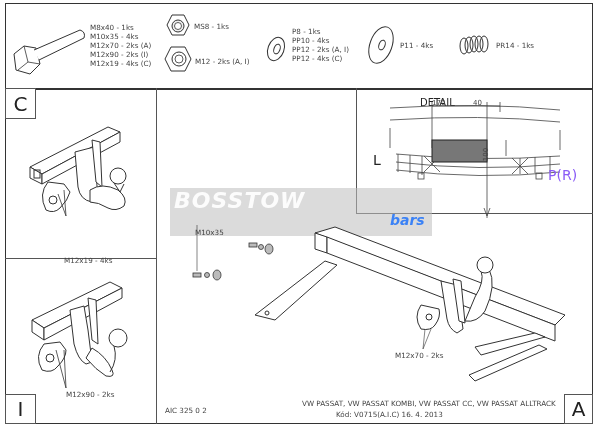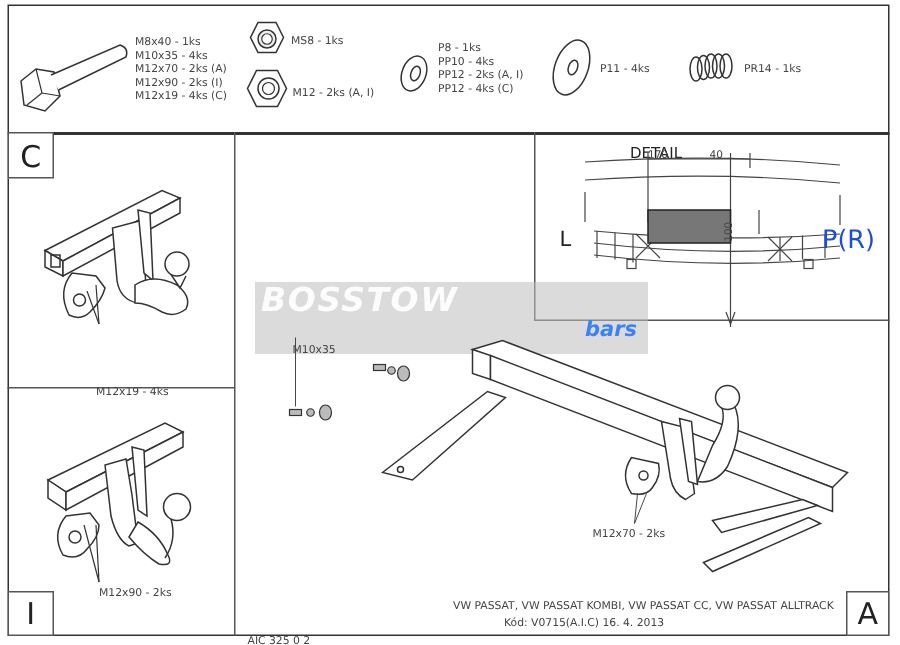--- a/index.html
+++ b/index.html
@@ -146,21 +146,21 @@
     <rect x="176" y="75" width="6" height="6"></rect>
     <line x1="146" y1="42" x2="146" y2="58"></line>
     <polyline points="124,110 127,118 130,110"></polyline>
   </g>
   <rect x="72" y="42" width="55" height="22" fill="#777" stroke="#222" stroke-width="1"></rect>
 </svg>
 <div class="txt" style="left:432px;top:99px;font-size:7px;">170</div>
 <div class="txt" style="left:473px;top:99px;font-size:7px;text-align:center;">40</div>
 <div class="txt" style="left:480px;top:150px;font-size:7px;transform:rotate(-90deg);">100</div>
 <div class="txt" style="left:373px;top:153px;font-size:14px;line-height:14px;color:#222;">L</div>
-<div class="txt" style="left:548px;top:153px;font-size:17px;line-height:14px;color:#1d4ed8;">P(R)</div>
+<div class="txt" style="left:548px;top:168px;font-size:14px;line-height:14px;color:#8b5cf6;">P(R)</div>
 
 <div class="watermark"></div>
 <div class="wm-text">BOSSTOW</div>
 <div class="wm-bars">bars</div>
 
 <svg style="left:185px;top:225px;" width="400" height="160" viewBox="0 0 400 160">
   <g fill="#fff" stroke="#333" stroke-width="1">
     <polygon points="130,8 150,2 380,90 370,100"></polygon>
     <polygon points="130,8 142,12 142,28 130,24"></polygon>
     <polygon points="142,12 370,100 370,116 142,28"></polygon>
@@ -184,16 +184,16 @@
     <circle cx="76" cy="22" r="2.5"></circle>
     <ellipse cx="84" cy="24" rx="4" ry="5"></ellipse>
   </g>
   <line x1="12" y1="0" x2="12" y2="46" stroke="#333" stroke-width="0.6"></line>
   <line x1="240" y1="104" x2="238" y2="124" stroke="#333" stroke-width="0.6"></line>
   <line x1="246" y1="104" x2="238" y2="124" stroke="#333" stroke-width="0.6"></line>
 </svg>
 <div class="txt" style="left:195px;top:228px;">M10x35</div>
 <div class="txt" style="left:395px;top:351px;">M12x70 - 2ks</div>
 
-<div class="txt" style="left:165px;top:422px;">AIC 325 0 2</div>
+<div class="txt" style="left:165px;top:406px;">AIC 325 0 2</div>
 <div class="txt" style="left:302px;top:399px;">VW PASSAT, VW PASSAT KOMBI, VW PASSAT CC, VW PASSAT ALLTRACK</div>
 <div class="txt" style="left:302px;top:410px;padding-left:34px;">Kód: V0715(A.I.C)  16. 4. 2013</div>
 <div class="box-label" style="left:564px;top:394px;width:29px;height:30px;">A</div>
 
 </body></html>

